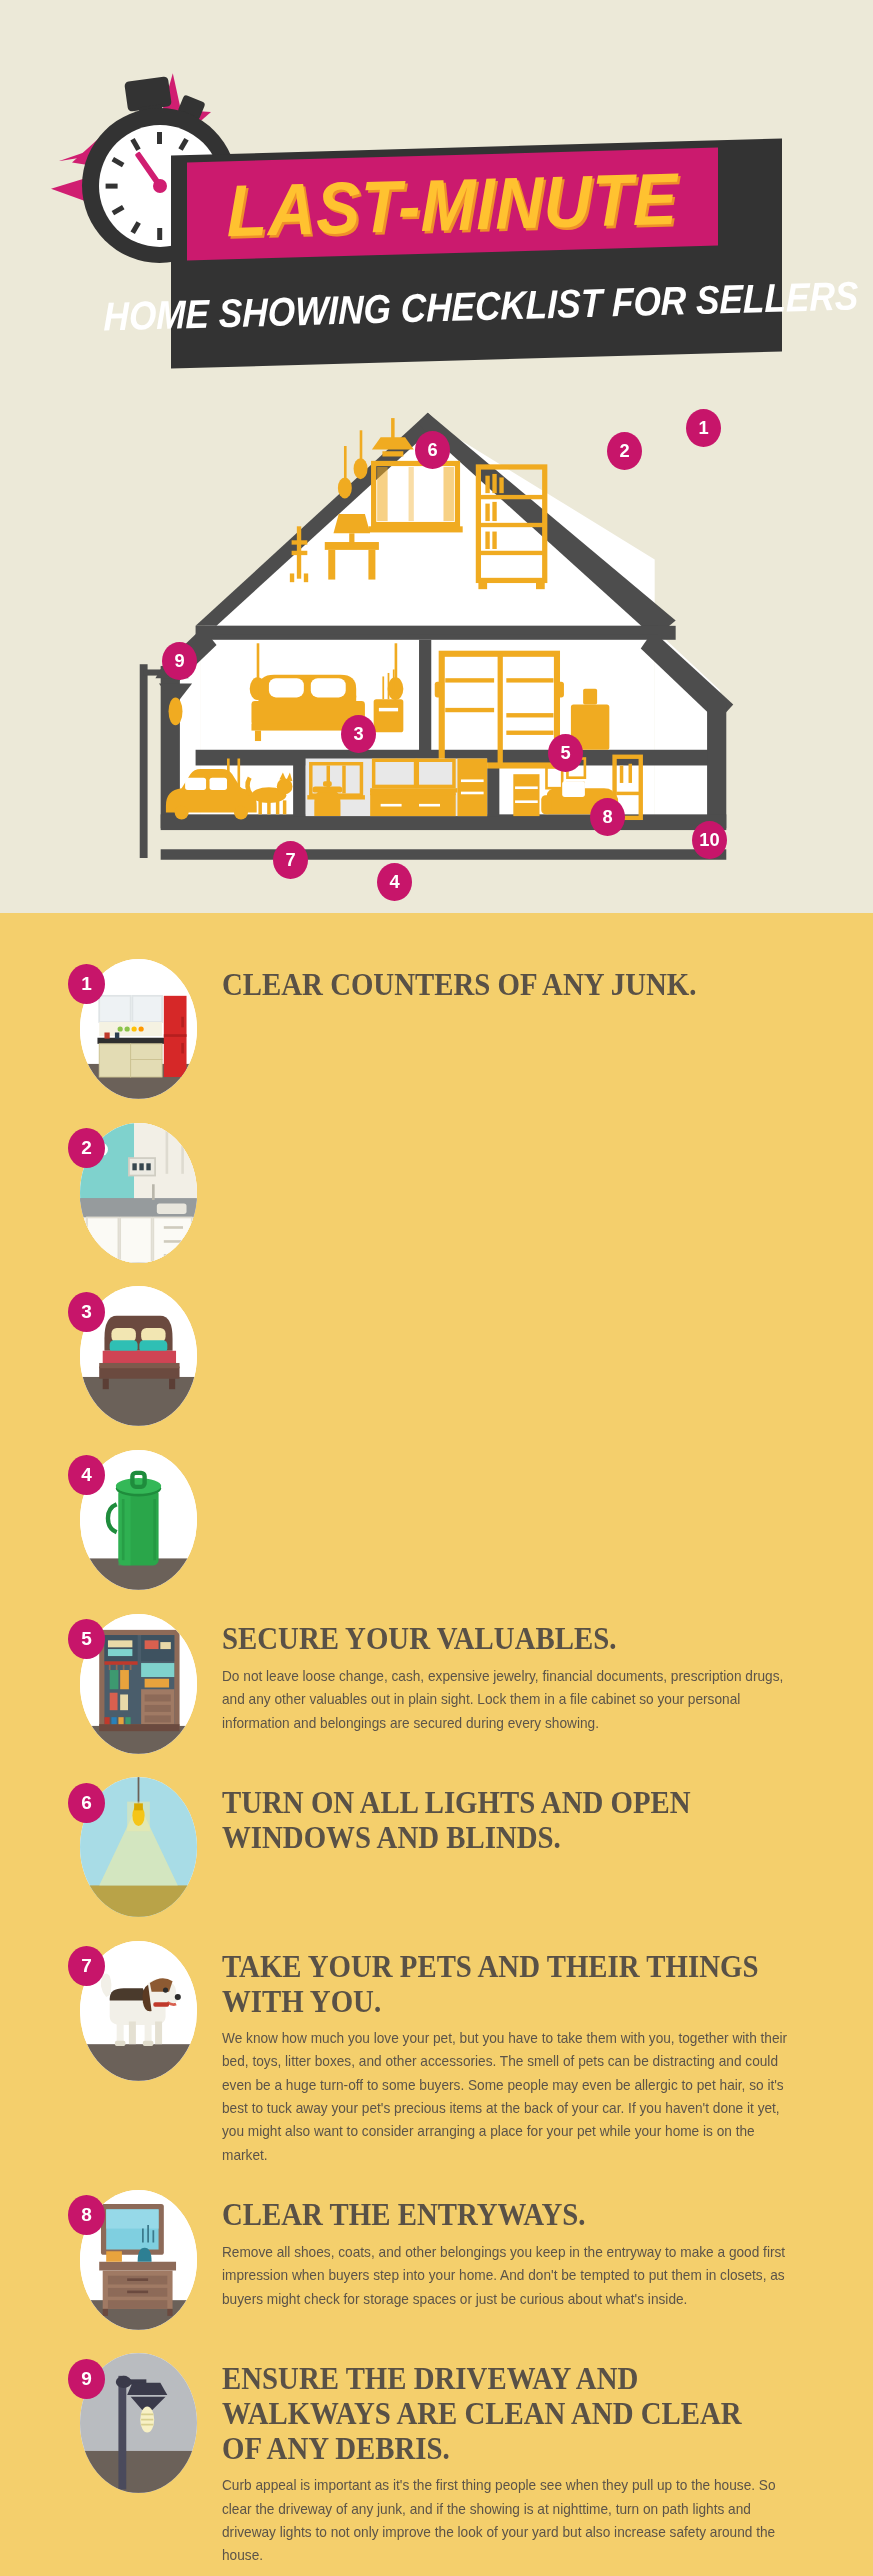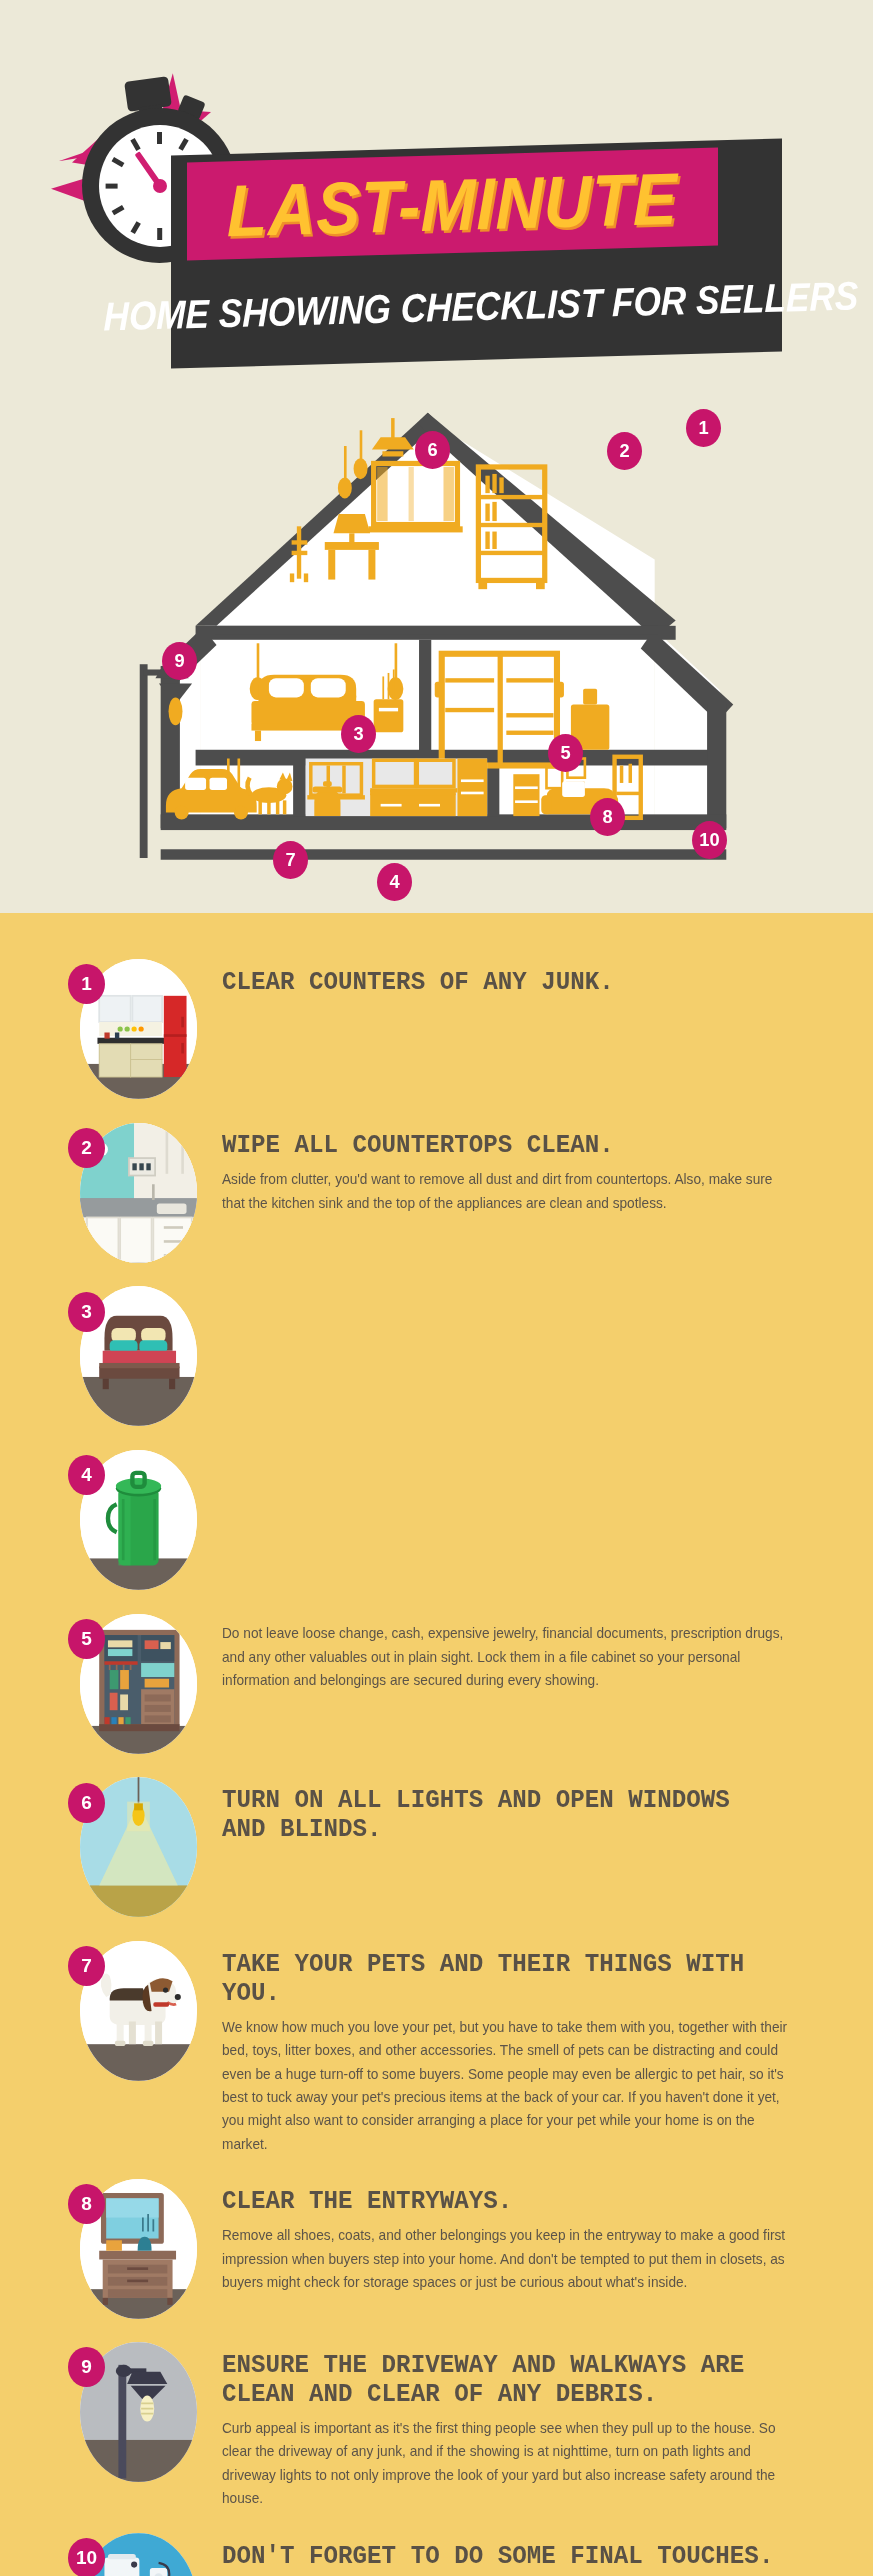--- a/index.html
+++ b/index.html
@@ -258,22 +258,22 @@
     display: flex;
     align-items: center;
     justify-content: center;
     z-index: 4;
   }
   .item-body {
     flex: 1 1 auto;
     padding-top: 15.7px;
   }
   .item-title {
-    font-family: Liberation Mono, monospace;
-    font-size: 26px;
+    font-family: Liberation Serif, serif;
+    font-size: 31px;
     font-weight: bold;
     color: #595146;
     line-height: 1.12;
     letter-spacing: 0px;
     margin-bottom: 7.9px;
   }
   .item-title span { display: inline-block; transform: scaleX(0.93); transform-origin: left center; }
   .item-desc {
     font-family: "Liberation Sans Narrow", "Liberation Sans", sans-serif;
     font-size: 14.4px;
@@ -608,24 +608,20 @@
             <circle cx="24" cy="30" r="8" fill="#ffffff"></circle>
             <rect x="88" y="92" width="34" height="12" rx="3" fill="#e8e6dd"></rect>
             <path d="M84,70 v18" stroke="#b9b6ab" stroke-width="3" fill="none"></path>
             <rect x="98" y="0" width="3" height="58" fill="#dedbd0"></rect>
             <rect x="116" y="0" width="3" height="58" fill="#dedbd0"></rect>
           </svg>
         </div>
         <div class="badge">
             <span>2</span>
           </div>
-      </div>
-      <div class="item-body">
-        <div class="item-title"><span>WIPE ALL COUNTERTOPS CLEAN.</span></div>
-        <div class="item-desc"><span>Aside from clutter, you'd want to remove all dust and dirt from countertops. Also, make sure that the kitchen sink and the top of the appliances are clean and spotless.</span></div>
       </div>
     </div>
 
     <div class="item">
       <div class="thumb-wrap">
         <div class="thumb">
           <svg viewBox="0 0 134 160">
               <rect width="134" height="160" fill="#ffffff"></rect>
             <rect y="104" width="134" height="56" fill="#6b6159"></rect>
             <path d="M28,60 q0,-26 14,-26 h50 q14,0 14,26 v14 h-78 z" fill="#6b4a3f"></path>
@@ -699,20 +695,21 @@
             <rect x="36" y="118" width="6" height="8" fill="#2980b9"></rect>
             <rect x="44" y="118" width="6" height="8" fill="#e8a33d"></rect>
             <rect x="52" y="118" width="6" height="8" fill="#3d9970"></rect>
           </svg>
         </div>
         <div class="badge">
             <span>5</span>
           </div>
       </div>
       <div class="item-body">
+        <div class="item-title"><span>SECURE YOUR VALUABLES.</span></div>
         <div class="item-desc"><span>Do not leave loose change, cash, expensive jewelry, financial documents, prescription drugs, and any other valuables out in plain sight. Lock them in a file cabinet so your personal information and belongings are secured during every showing.</span></div>
       </div>
     </div>
 
     <div class="item">
       <div class="thumb-wrap">
         <div class="thumb">
           <svg viewBox="0 0 134 160">
               <rect width="134" height="160" fill="#a8dce6"></rect>
             <rect y="124" width="134" height="36" fill="#b9a348"></rect>

